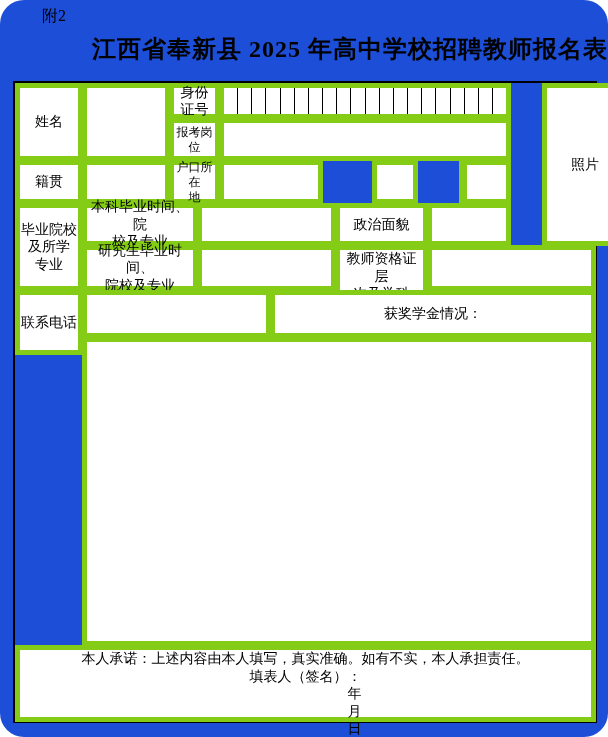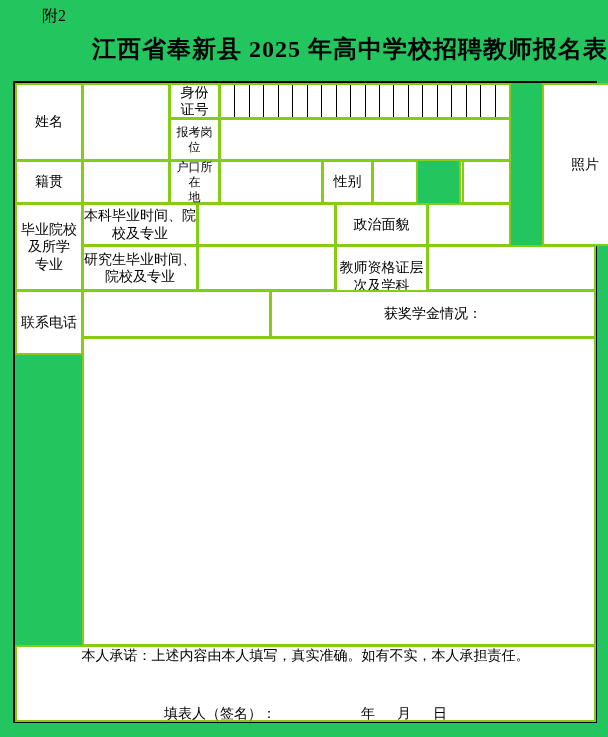--- a/index.html
+++ b/index.html
@@ -1,44 +1,45 @@
 <!DOCTYPE html>
 <html><head>
 <meta charset="utf-8">
 <style>
   html,body { margin:0; padding:0; background:#fff; }
   .page {
-    position:relative; width:608px; height:737px; background:#22c55e;
+    position:relative; width:608px; height:737px; background:#1d4ed8;
     font-family:"Liberation Serif","DejaVu Serif",serif; color:#000;
     overflow:hidden;
+    border-radius:24px;
   }
   .attachment { position:absolute; top:6px; left:42px; font-size:16px; }
   .title {
     position:absolute; top:33px; left:0; width:608px; text-align:right;
     font-size:24px; font-weight:bold; letter-spacing:1px; white-space:nowrap;
   }
   .frame {
     position:absolute; left:13px; top:81px; width:584px; height:642px;
     box-sizing:border-box; border:2px solid #000;
   }
   .cell {
-    position:absolute; box-sizing:border-box; border:2px solid #84cc16;
+    position:absolute; box-sizing:border-box; border:5px solid #84cc16;
     display:flex; align-items:center; justify-content:center;
     text-align:center; font-size:14px; line-height:1.25; white-space:pre-line;
     background:#fff;
   }
   .small { font-size:12px; }
   .id-strip { padding:0; }
   .id-strip .inner { display:flex; width:100%; height:100%; }
   .id-cell { flex:1 1 0; border-left:1px solid #000; }
   .id-cell:first-child { border-left:none; }
   .pledge {
     flex-direction:column; justify-content:space-evenly; white-space:nowrap;
   }
-  .pledge .sign-line { display:flex; align-items:center; justify-content:center;margin-top:40px; }
+  .pledge .sign-line { display:flex; flex-direction:column; align-items:flex-end; justify-content:center; }
   .gap-wide { margin-left:85px; }
   .gap { margin-left:22px; }
 </style>
 </head>
 <body>
 
 <div class="page">
 
   <div class="attachment">附2</div>
   <div class="title">江西省奉新县 2025 年高中学校招聘教师报名表</div>
@@ -54,21 +55,20 @@
   </div>
   <div class="cell small" style="left:169px;top:118px;width:51px;height:43px;">报考岗位</div>
   <div class="cell" style="left:219px;top:118px;width:292px;height:43px;"></div>
   <div class="cell" style="left:510px;top:83px;width:86px;height:163px;margin-left:32px;">照片</div>
 
   <div class="cell" style="left:15px;top:160px;width:68px;height:44px;">籍贯</div>
   <div class="cell" style="left:82px;top:160px;width:88px;height:44px;"></div>
   <div class="cell small" style="left:169px;top:160px;width:51px;height:44px;">户口所在
 地</div>
   <div class="cell" style="left:219px;top:160px;width:104px;height:44px;"></div>
-  <div class="cell" style="left:322px;top:160px;width:51px;height:44px;">性别</div>
   <div class="cell" style="left:372px;top:160px;width:46px;height:44px;"></div>
   <div class="cell" style="left:417px;top:160px;width:46px;height:44px;margin-left:42px;">民族</div>
   <div class="cell" style="left:462px;top:160px;width:49px;height:44px;"></div>
 
   <div class="cell" style="left:82px;top:203px;width:116px;height:43px;">本科毕业时间、院
 校及专业</div>
   <div class="cell" style="left:15px;top:203px;width:68px;height:88px;">毕业院校
 及所学
 专业</div>
   <div class="cell" style="left:197px;top:203px;width:139px;height:43px;"></div>

